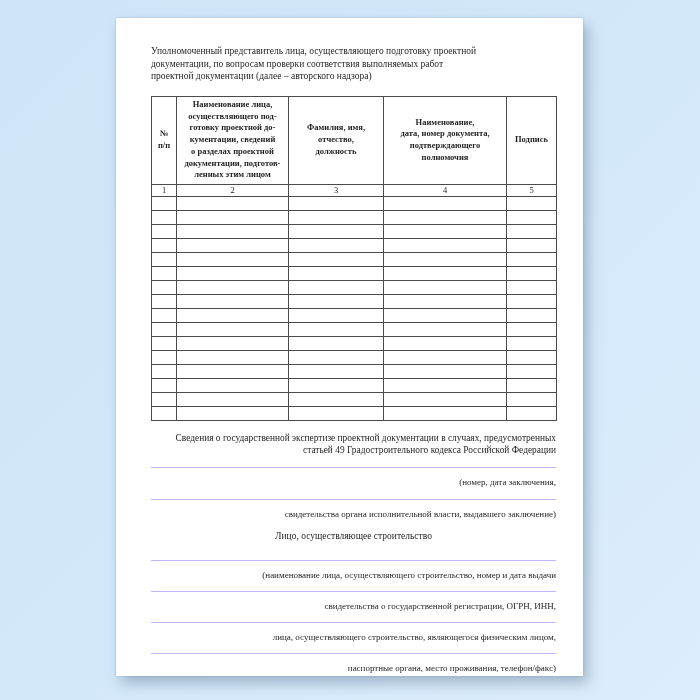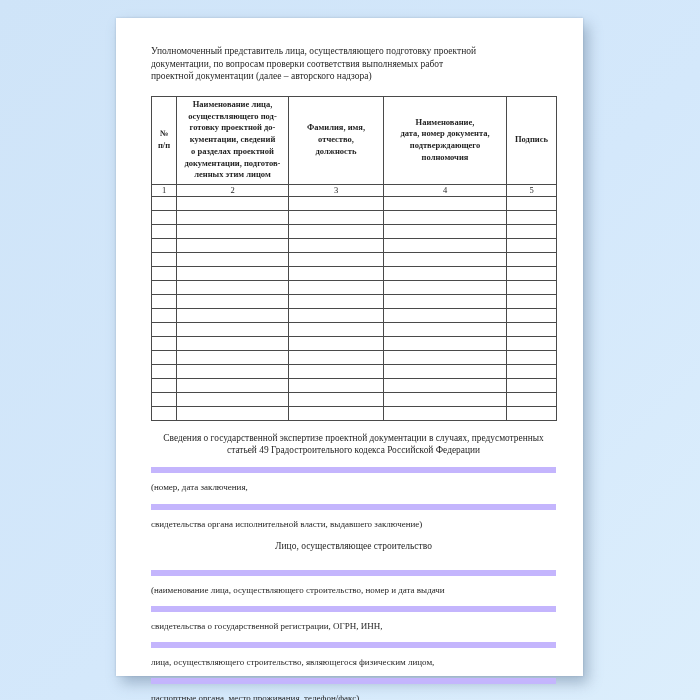--- a/index.html
+++ b/index.html
@@ -44,28 +44,28 @@
   }
   tr.index-row td{
     height:11px;
     font-size:8.5px;line-height:11px;
   }
   tbody.rows td{height:13px;}
   .expertise{
     margin:11px 0 0 0;
     font-size:9.4px;line-height:12.5px;
     white-space:pre-line;
-    text-align:center;
+    text-align:right;
   }
   .fields{margin-top:10px;width:405px;}
   .field{
-    border-top:6px solid #c4b5fd;
+    border-top:1px solid #c4b5fd;
     padding-top:3px;
     margin-bottom:10px;
-    text-align:left;
+    text-align:right;
   }
   .field .caption{
     font-size:9px;line-height:11px;color:#1f1f1f;
   }
   .field.tight{margin-bottom:9px;}
   .label-item{
     margin:2px 0 18px 0;
     text-align:center;
     font-size:9.5px;line-height:11px;
   }

